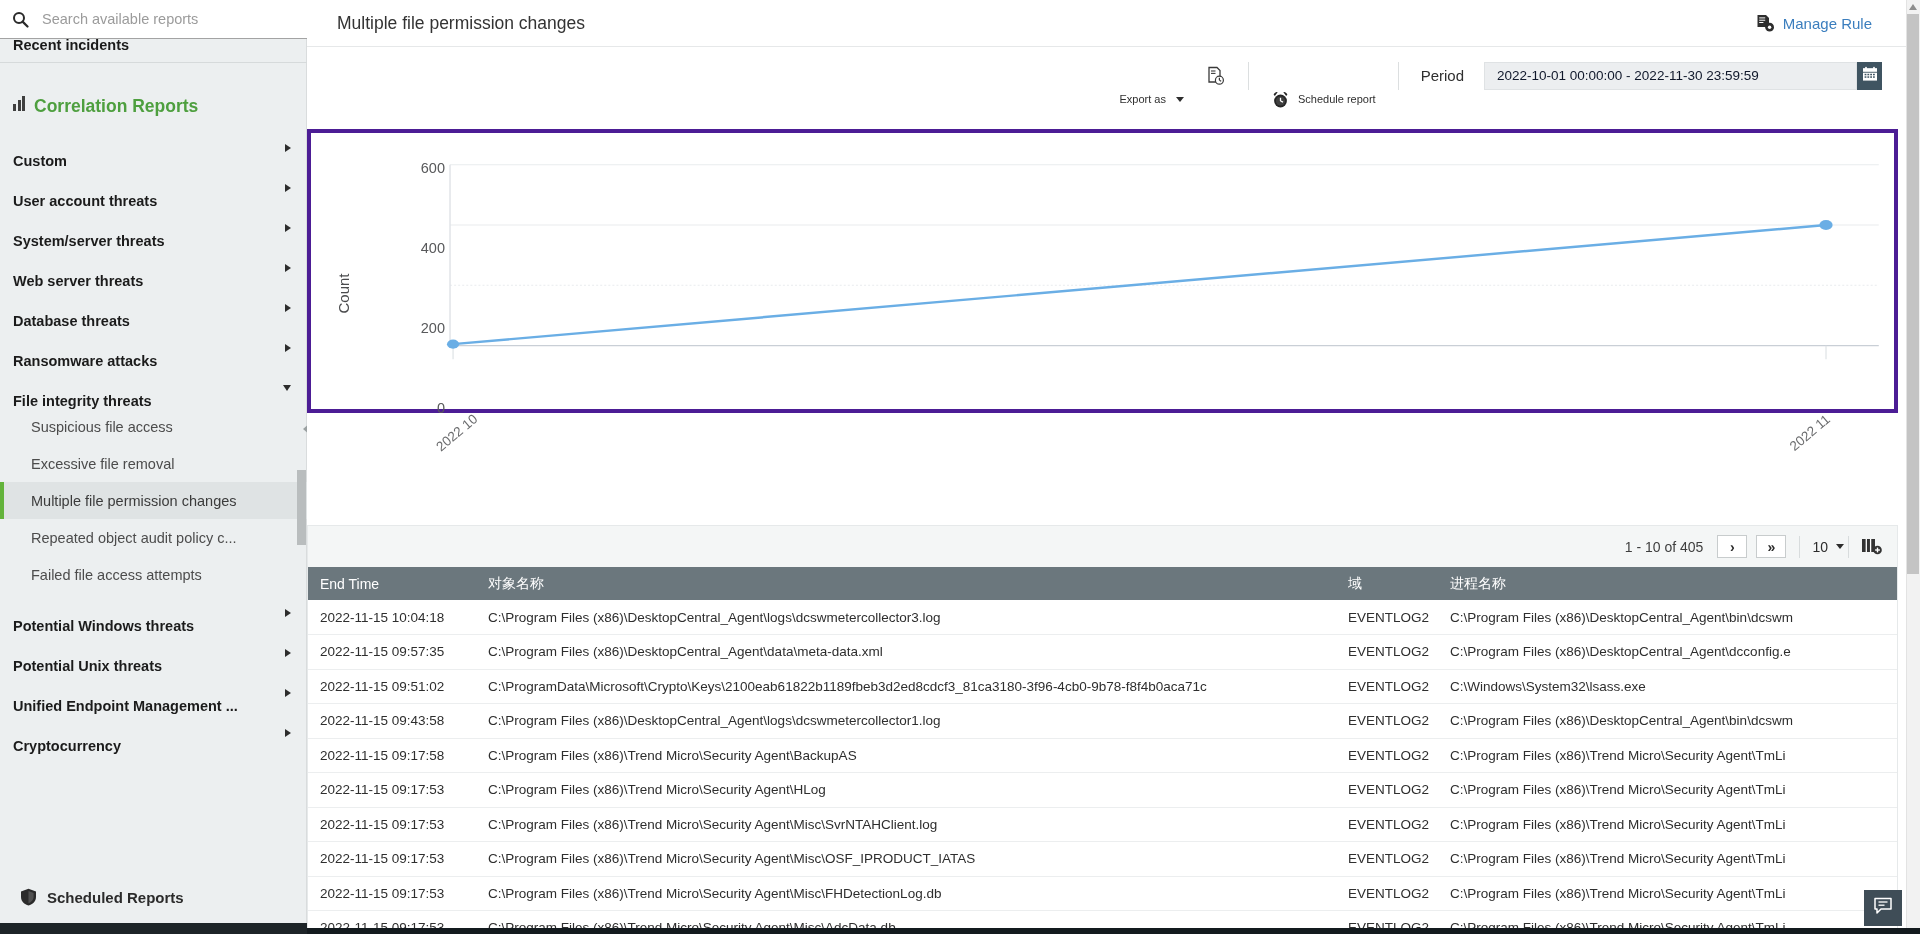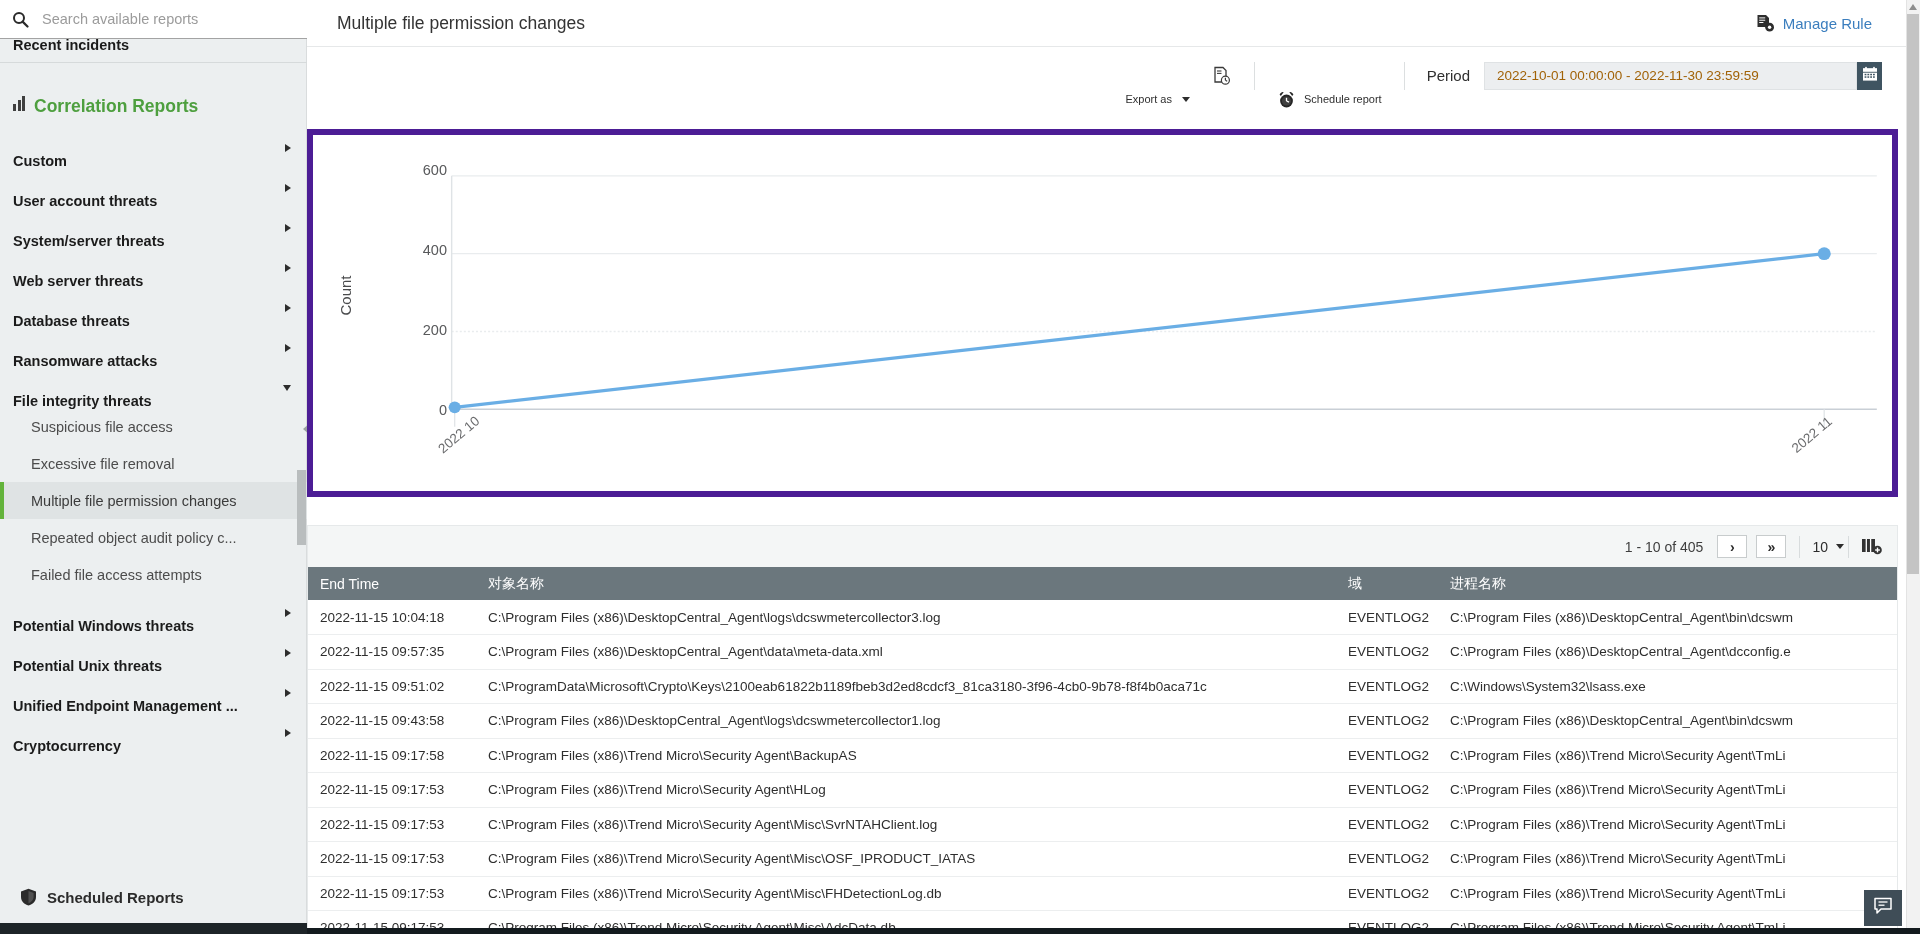--- a/index.html
+++ b/index.html
@@ -160,38 +160,38 @@
   .tb-item {
     display: flex; align-items: center; gap: 8px;
     font-size: 11px; color: #2f2f2f; cursor: pointer;
     white-space: nowrap;
     margin-top: 47px;
   }
   .tb-sep { width:1px; height:28px; background:#dcdfe0; margin:0 22px; }
   .caret-sm { width:0;height:0;border-top:5px solid #2d2d2d;border-left:4px solid transparent;border-right:4px solid transparent; margin-left:2px; }
   .export-pdf-icon { width:20px; height:20px; margin-left:22px; cursor:pointer; }
   .alarm-icon { width:19px;height:19px; }
-  .period-label { font-size:15px; color:#2f2f2f; margin-right:14px; }
+  .period-label { font-size:15px; color:#2f2f2f; margin-right:20px; }
   .period-box {
     width: 373px; height: 28px;
     background: #eceef0;
     border: 1px solid #dfe2e4;
     display: flex; align-items: center;
     padding-left: 12px;
-    font-size: 13.5px; color: #a16207;
+    font-size: 13.5px; color: #0f172a;
     position: relative;
   }
   .cal-btn {
     width: 25px; height: 28px;
     background: #3f5461;
     display:flex;align-items:center;justify-content:center;
     cursor:pointer;
     flex: 0 0 25px;
   }
-  .chart-outer { position:absolute; left:338px; top:129px; right:22px; height:368px; border:6px solid #4c1d95; background:#fff; }
+  .chart-outer { position:absolute; left:338px; top:129px; right:22px; height:284px; border:4px solid #4c1d95; background:#fff; }
   .chart-svg { display:block; width:100%; height:100%; }
 
   
   .table-panel {
     position:absolute; left:338px; top:525px; right:22px; bottom:0;
     background:#fff;
   }
   .table-toolbar {
     height:42px; background:#f4f6f6; border:1px solid #e6e9ea; border-bottom:none;
     display:flex; align-items:center; justify-content:flex-end;

